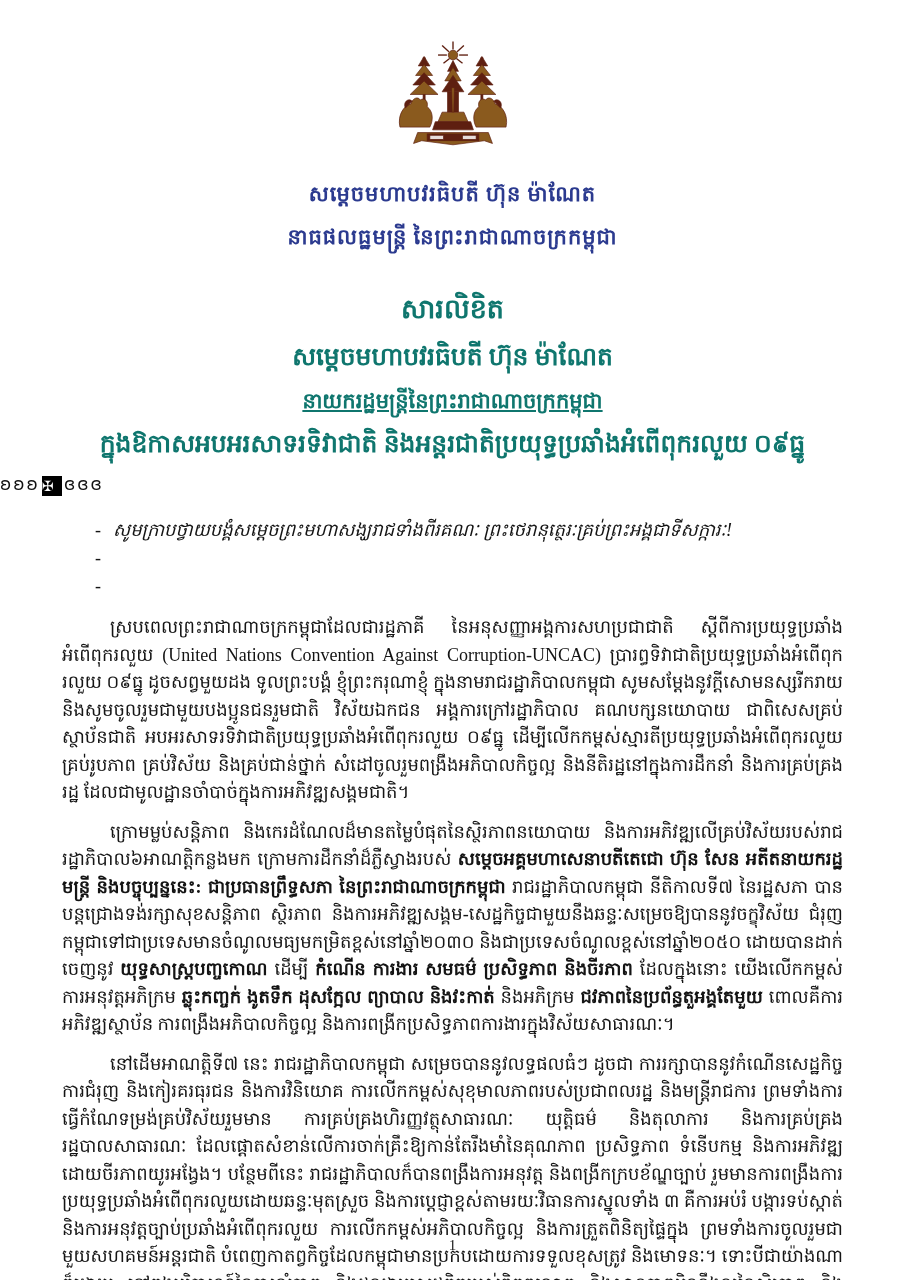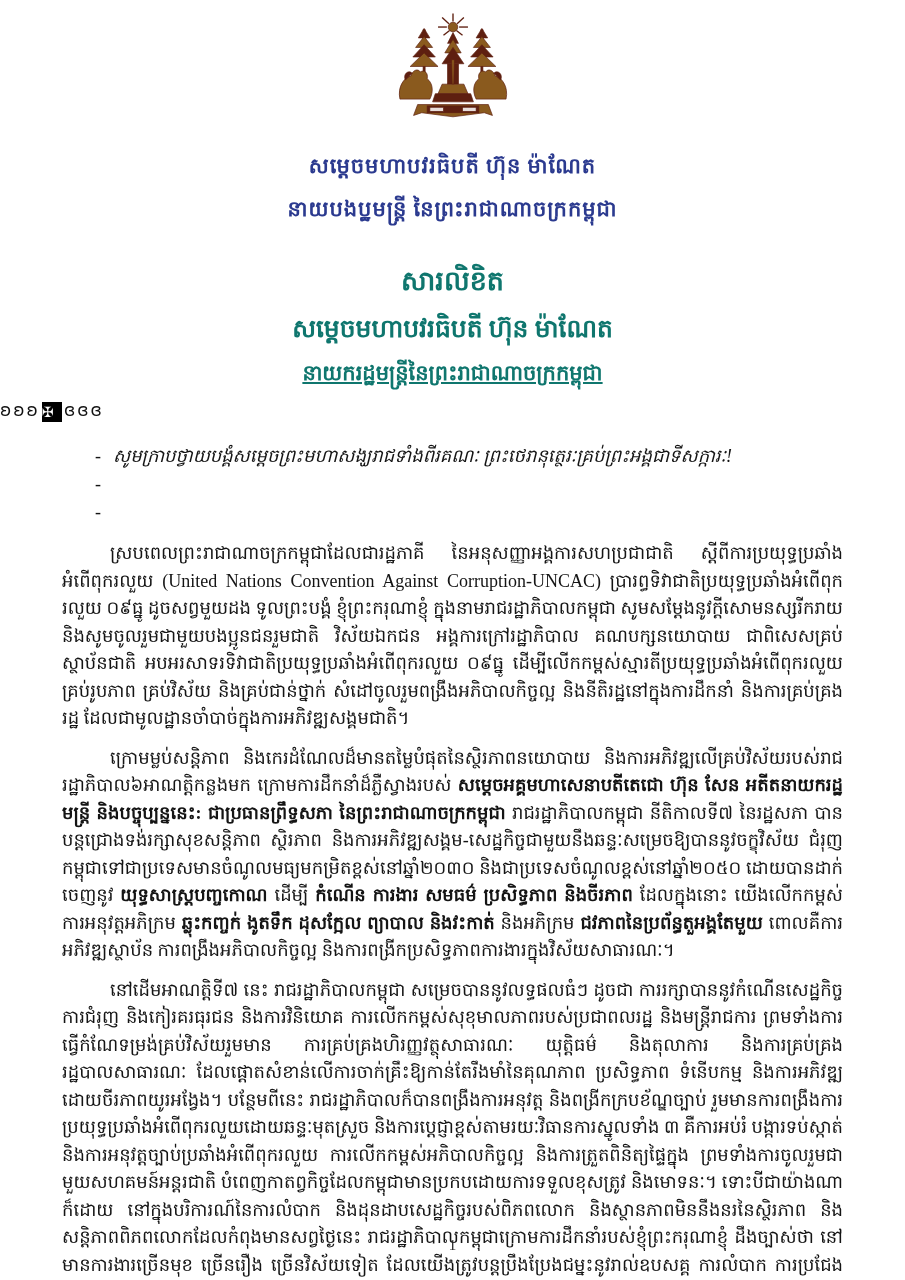--- a/index.html
+++ b/index.html
@@ -5,21 +5,21 @@
   html,body { margin:0; padding:0; background:#d8d8d8; }
   .page {
     position:relative;
     width:905px; height:1280px;
     margin:0 auto;
     background:#ffffff;
     font-family:"Liberation Serif", serif;
     color:#141414;
     overflow:hidden;
     box-sizing:border-box;
-    padding-top:12px;
+    padding-top:40px;
   }
   .crest-wrap { text-align:center; }
   .crest-wrap svg { display:inline-block; }
 
   .moul-header { text-align:center; color:#2b3a8f; font-weight:bold; }
   .moul-header .h-line1 { font-size:21px; margin-top:8px; letter-spacing:1px; }
   .moul-header .h-line2 { font-size:21px; margin-top:12px; letter-spacing:1px; }
 
   .title-block { text-align:center; font-weight:bold; color:#0f766e; margin-top:38px; }
   .title-block .t1 { font-size:27px; }
@@ -106,27 +106,28 @@
         <path d="M48 136 L152 136 L158 152 L146 148 L100 154 L54 148 L42 152 Z" fill="#8a5a1e"></path>
         <rect x="62" y="138" width="76" height="10" fill="#5e1f10"></rect>
         <rect x="66" y="140" width="20" height="6" fill="#ffffff" opacity="0.85"></rect>
         <rect x="114" y="140" width="20" height="6" fill="#ffffff" opacity="0.85"></rect>
       </g>
     </svg>
   </div>
 
   <div class="moul-header">
     <div class="h-line1">សម្តេចមហាបវរធិបតី ហ៊ុន ម៉ាណែត</div>
-    <div class="h-line2">នាយបងប្ឋមន្ត្រី នៃព្រះរាជាណាចក្រកម្ពុជា</div>
+    <div class="h-line2">នាធផលធ្ឋមន្ត្រី នៃព្រះរាជាណាចក្រកម្ពុជា</div>
   </div>
 
   <div class="title-block">
     <div class="t1">សារលិខិត</div>
     <div class="t2">សម្តេចមហាបវរធិបតី ហ៊ុន ម៉ាណែត</div>
     <div class="t3">នាយករដ្ឋមន្ត្រីនៃព្រះរាជាណាចក្រកម្ពុជា</div>
+    <div class="t4">ក្នុងឱកាសអបអរសាទរទិវាជាតិ និងអន្តរជាតិប្រយុទ្ធប្រឆាំងអំពើពុករលួយ ០៩ធ្នូ</div>
   </div>
 
   <div class="ornament">
     <span class="swirl">ʚʚʚ</span><span class="orn-center">✠</span><span class="swirl">ɞɞɞ</span>
   </div>
 
   <div class="salutations">
     <div class="salutation">
       <span class="dash">-</span>
       <span>សូមក្រាបថ្វាយបង្គំសម្តេចព្រះមហាសង្ឃរាជទាំងពីរគណៈ ព្រះថេរានុត្ថេរៈគ្រប់ព្រះអង្គជាទីសក្ការៈ!</span>

